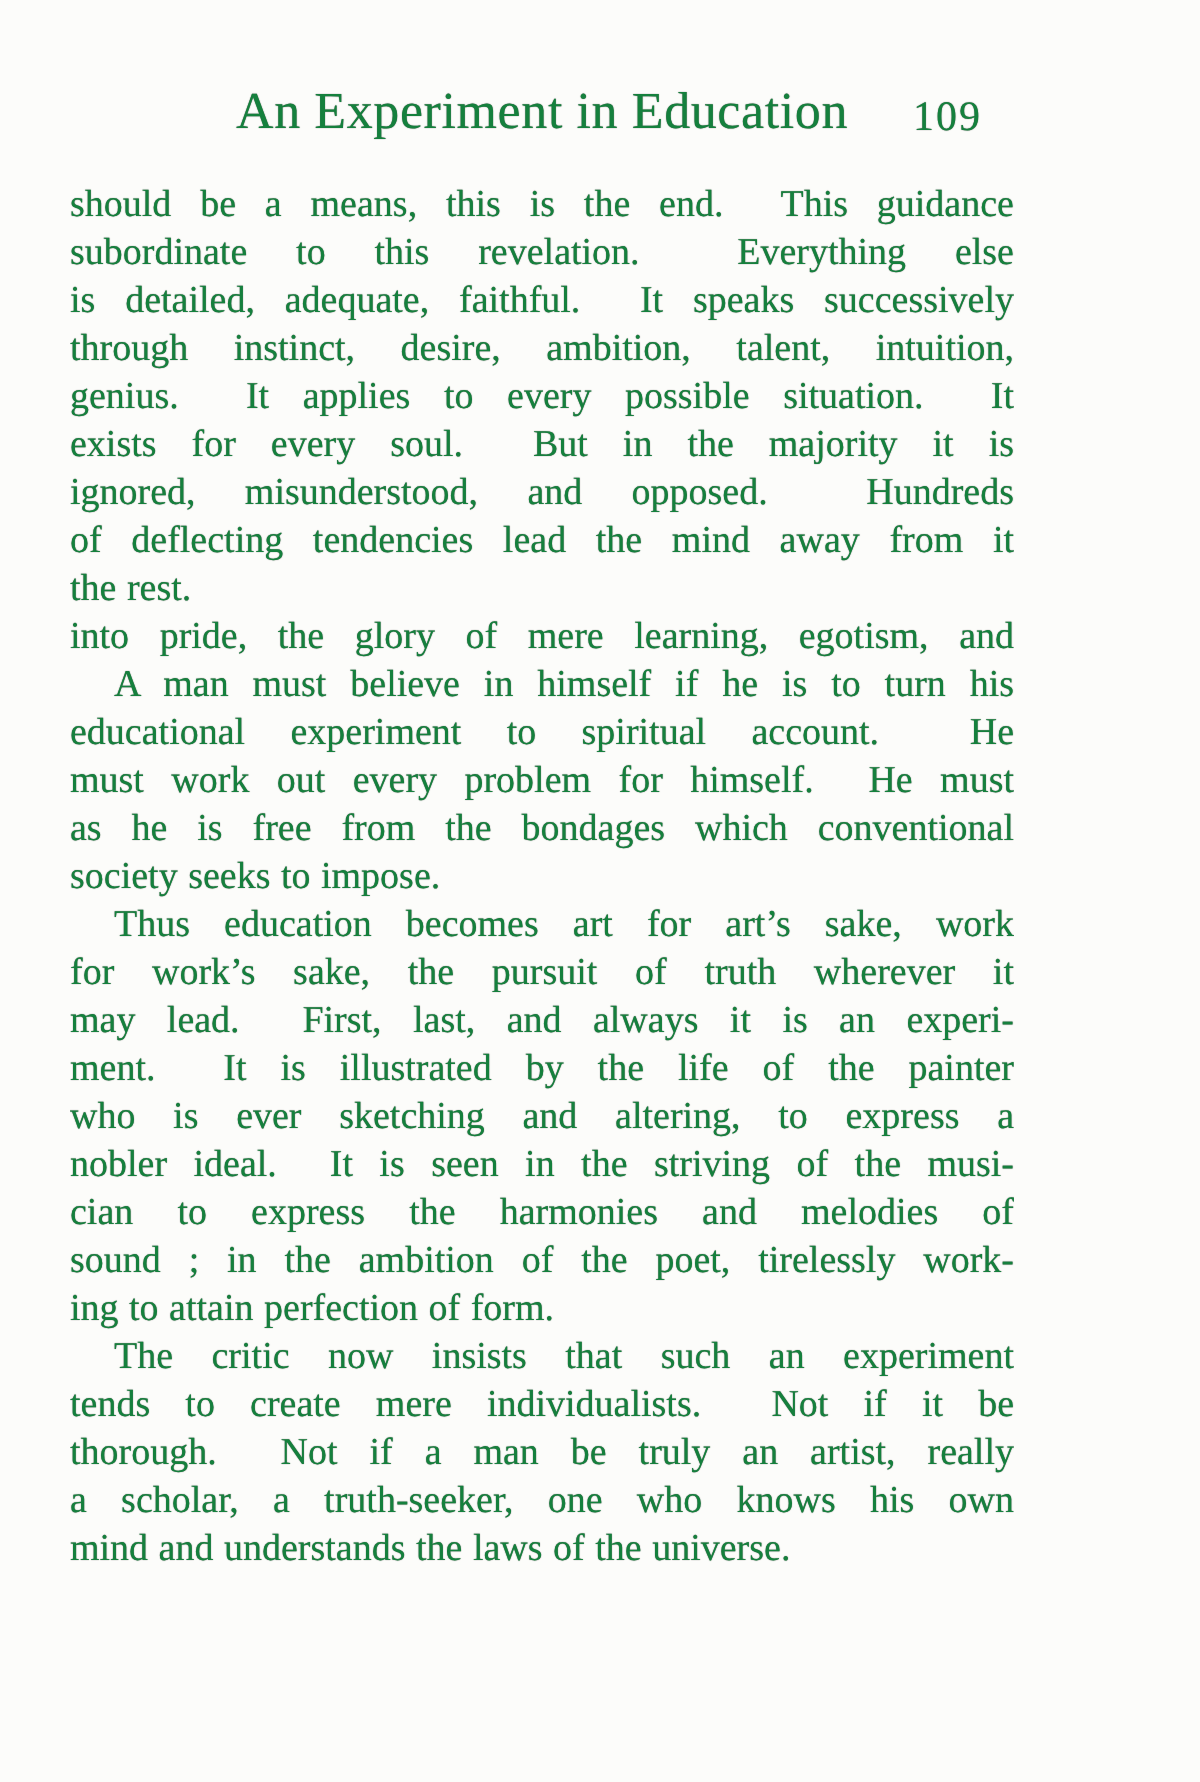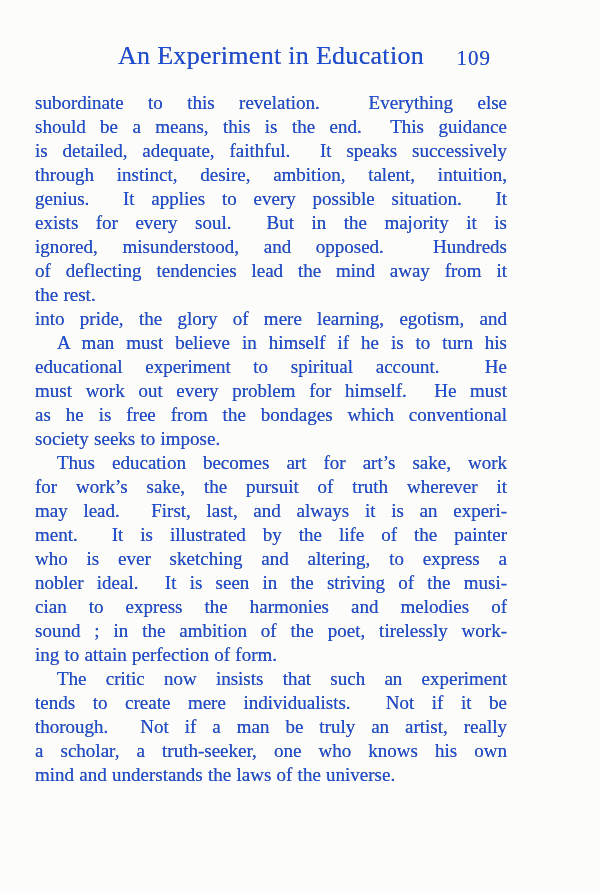--- a/index.html
+++ b/index.html
@@ -6,21 +6,21 @@
     margin: 0;
     padding: 0;
     background: #e8e8e6;
   }
   .page {
     position: relative;
     width: 600px;
     height: 891px;
     margin: 0 auto;
     background: #fcfcfa;
-    color: #1d4ed8;
+    color: #15803d;
     font-family: "Liberation Serif", serif;
     overflow: hidden;
     text-shadow: 0 0 0.55px rgba(23, 18, 15, 0.65);
   }
   .header {
     position: absolute;
     top: 40px;
     left: 35px;
     width: 472px;
     height: 32px;
@@ -69,22 +69,22 @@
 </head>
 <body>
 
 <div class="page">
   <div class="header">
     <span class="title">An Experiment in Education</span>
     <span class="folio">109</span>
   </div>
   <div class="body">
     <div class="para">
+        <div class="line">should be a means, this is the end.  This guidance</div>
         <div class="line">subordinate to this revelation.  Everything else</div>
-        <div class="line">should be a means, this is the end.  This guidance</div>
         <div class="line">is detailed, adequate, faithful.  It speaks successively</div>
         <div class="line">through instinct, desire, ambition, talent, intuition,</div>
         <div class="line">genius.  It applies to every possible situation.  It</div>
         <div class="line">exists for every soul.  But in the majority it is</div>
         <div class="line">ignored, misunderstood, and opposed.  Hundreds</div>
         <div class="line">of deflecting tendencies lead the mind away from it</div>
         <div class="line line-last">the rest.</div>
         <div class="line">into pride, the glory of mere learning, egotism, and</div>
       </div>
     <div class="para indent">

